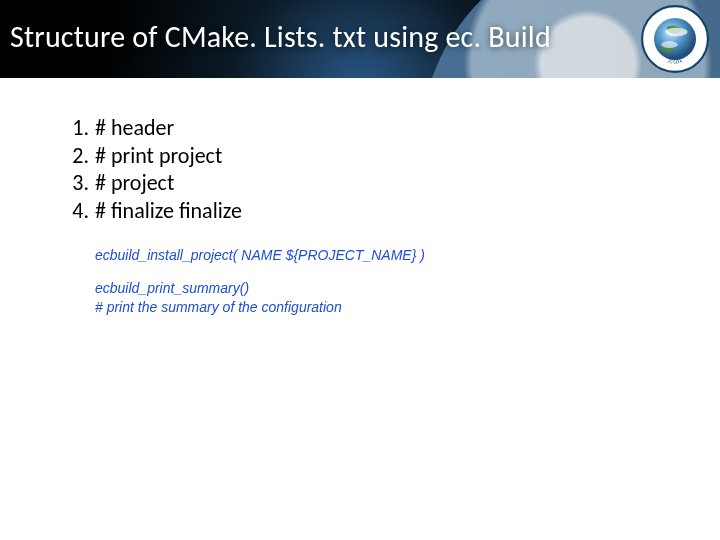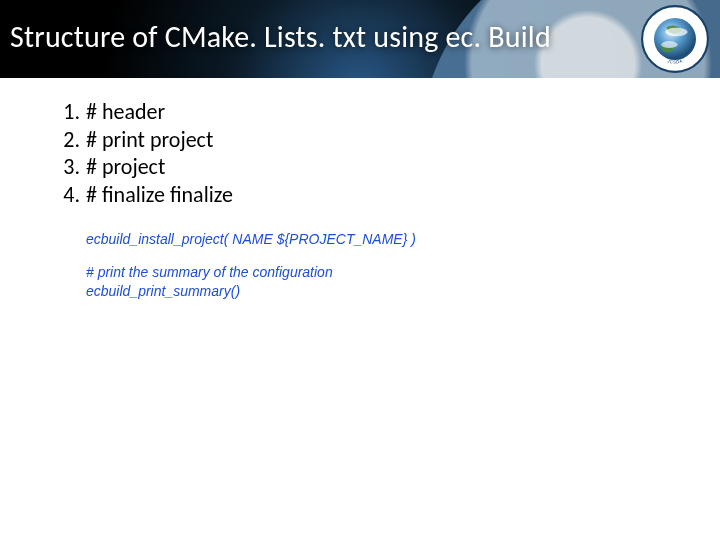--- a/index.html
+++ b/index.html
@@ -41,23 +41,23 @@
   .seal {
     position: absolute;
     right: 10px;
     top: 4px;
     width: 70px;
     height: 70px;
     z-index: 3;
   }
   .body {
     position: absolute;
-    left: 0; right: 0;
+    left: 9px; right: 0;
     top: 78px;
-    padding: 20px 40px 0 40px;
+    padding: 36px 40px 0 40px;
   }
   ol.main-list {
     list-style: none;
     counter-reset: item;
     margin-left: 6px;
     margin-bottom: 22px;
   }
   ol.main-list li {
     counter-increment: item;
     font-size: 22px;
@@ -118,18 +118,18 @@
     <ol class="main-list">
       <li><span># header</span></li>
       <li><span># print project</span></li>
       <li><span># project</span></li>
       <li><span># finalize finalize</span></li>
     </ol>
 
     <div class="code-block">
       <div>ecbuild_install_project( NAME ${PROJECT_NAME} )</div>
       <div class="gap"></div>
+      <div>ecbuild_print_summary()</div>
       <div># print the summary of the configuration</div>
-      <div>ecbuild_print_summary()</div>
     </div>
   </div>
 
 </div>
 
 </body></html>

